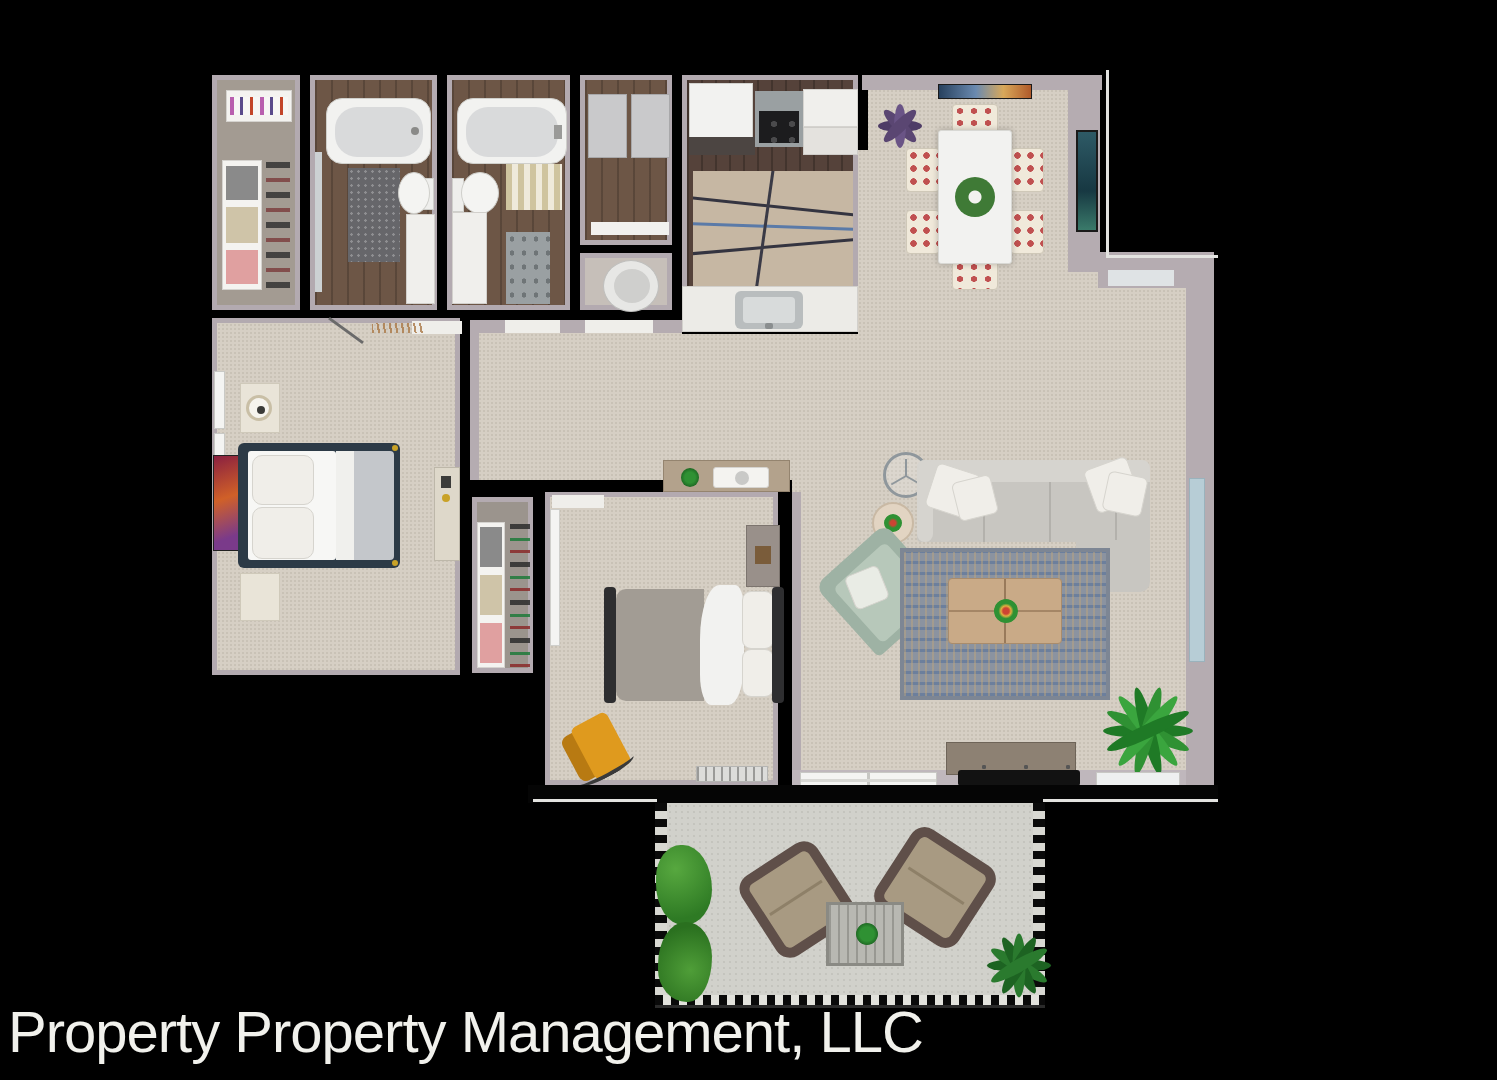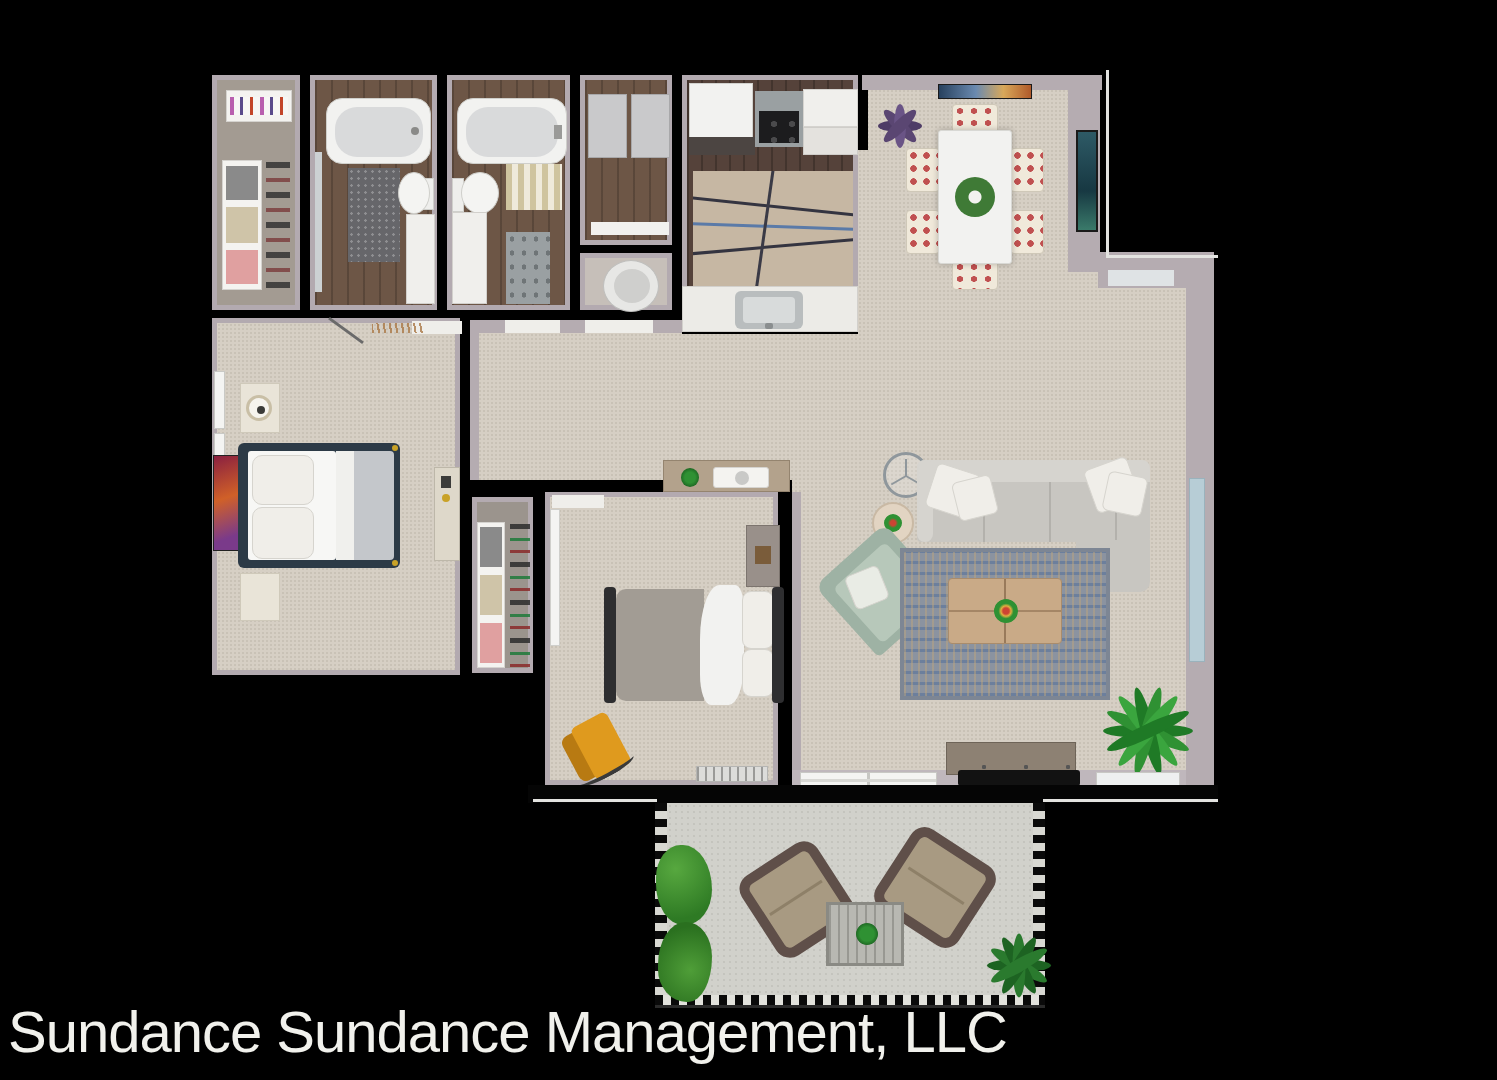--- a/index.html
+++ b/index.html
@@ -268,15 +268,15 @@
   </div>
   <div class="a" style="left:986px;top:915px;width:66px;height:100px;">
     <div class="leaf" style="left:1px;top:44px;width:64px;height:13px;background:#1d6322;transform:rotate(0deg);"></div>
     <div class="leaf" style="left:1px;top:44px;width:64px;height:13px;background:#2a7a2e;transform:rotate(30deg);"></div>
     <div class="leaf" style="left:1px;top:44px;width:64px;height:13px;background:#1d6322;transform:rotate(60deg);"></div>
     <div class="leaf" style="left:1px;top:44px;width:64px;height:13px;background:#2a7a2e;transform:rotate(90deg);"></div>
     <div class="leaf" style="left:1px;top:44px;width:64px;height:13px;background:#1d6322;transform:rotate(120deg);"></div>
     <div class="leaf" style="left:1px;top:44px;width:64px;height:13px;background:#2a7a2e;transform:rotate(150deg);"></div>
   </div>
 
-  <div class="watermark">Sundance Sundance Management, LLC</div>
+  <div class="watermark">Property Property Management, LLC</div>
 
 </div>
 
 </body></html>

